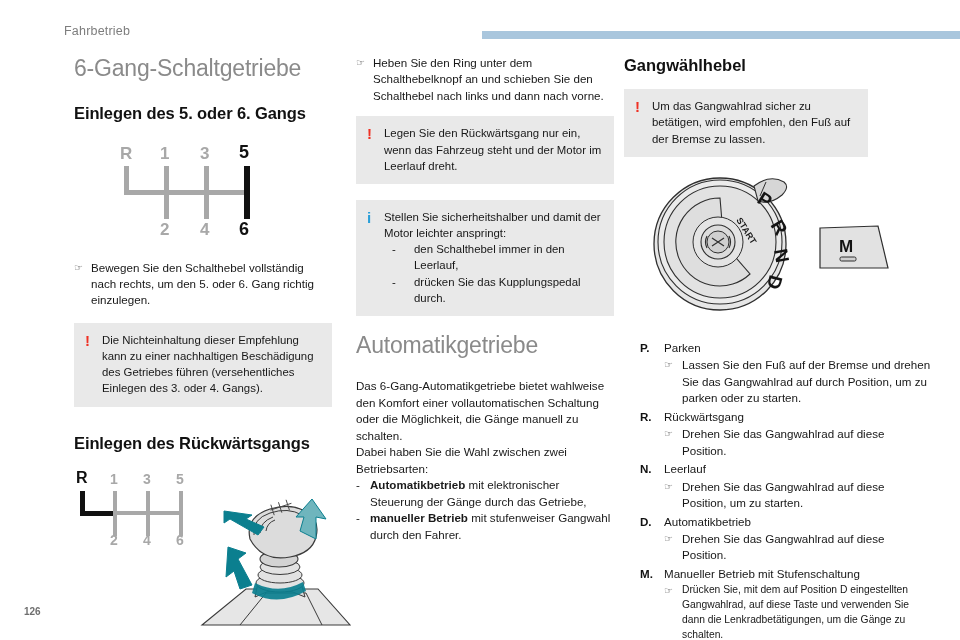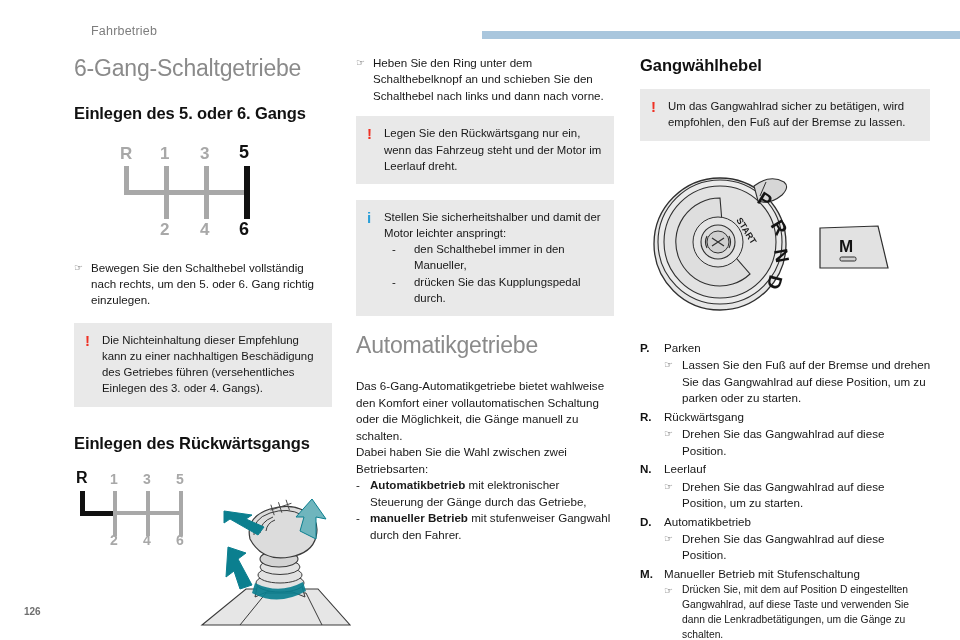--- a/index.html
+++ b/index.html
@@ -8,33 +8,33 @@
     background:#ffffff;
     font-family:"Liberation Sans", sans-serif;
     color:#1a1a1a;
     overflow:hidden;
     position:relative;
   }
   .page{position:absolute;inset:0;}
 
   
   .hdr-label{
-    position:absolute;left:91px;top:24px;
+    position:absolute;left:64px;top:24px;
     font-size:12.5px;color:#7d7d7d;letter-spacing:.2px;
   }
   .hdr-bar{
     position:absolute;left:482px;top:31px;width:478px;height:8px;
     background:#a9c6dd;
   }
 
   
   .col{position:absolute;top:55px;width:258px;}
   .col-left{left:74px;}
   .col-mid{left:356px;}
-  .col-right{left:640px;width:290px;}
+  .col-right{left:624px;width:244px;}
 
   
   h1.sec{
     font-size:23px;font-weight:400;color:#8a8a8a;
     margin:0 0 22px 0;letter-spacing:-.2px;line-height:1.15;
   }
   h2.sub{
     font-size:16.5px;font-weight:bold;color:#111;
     margin:0 0 16px 0;line-height:1.22;letter-spacing:-.1px;
   }
@@ -226,21 +226,21 @@
       <span class="ctxt">Legen Sie den Rückwärtsgang nur ein, wenn das Fahrzeug steht und der Motor im Leerlauf dreht.</span>
     </div>
 
     <div class="callout" style="margin-top:10px;">
       <span class="ic info">i</span>
       <span class="ctxt">
         <span>Stellen Sie sicherheitshalber und damit der Motor leichter anspringt:</span>
         <ul>
           <li>
             <span class="dash">-</span>
-            <span class="ltxt">den Schalthebel immer in den Manueller,</span>
+            <span class="ltxt">den Schalthebel immer in den Leerlauf,</span>
           </li>
           <li>
             <span class="dash">-</span>
             <span class="ltxt">drücken Sie das Kupplungspedal durch.</span>
           </li>
         </ul>
       </span>
     </div>
 
     <h1 class="sec" style="margin-top:0;margin-bottom:20px;">Automatikgetriebe</h1>
@@ -307,21 +307,21 @@
   </svg>
 
   <div class="col-right prnd" style="position:absolute;left:640px;top:326px;width:292px;">
 
     <div class="prnd-row">
       <span class="key">P.</span>
       <span class="val">Parken</span>
     </div>
     <div class="prnd-sub">
       <span class="hand">☞</span>
-      <span class="stxt">Lassen Sie den Fuß auf der Bremse und drehen Sie das Gangwahlrad auf diese Position, um zu parken oder zu starten.</span>
+      <span class="stxt">Lassen Sie den Fuß auf der Bremse und drehen Sie das Gangwahlrad auf durch Position, um zu parken oder zu starten.</span>
     </div>
 
     <div class="prnd-row">
       <span class="key">R.</span>
       <span class="val">Rückwärtsgang</span>
     </div>
     <div class="prnd-sub">
       <span class="hand">☞</span>
       <span class="stxt">Drehen Sie das Gangwahlrad auf diese Position.</span>
     </div>

